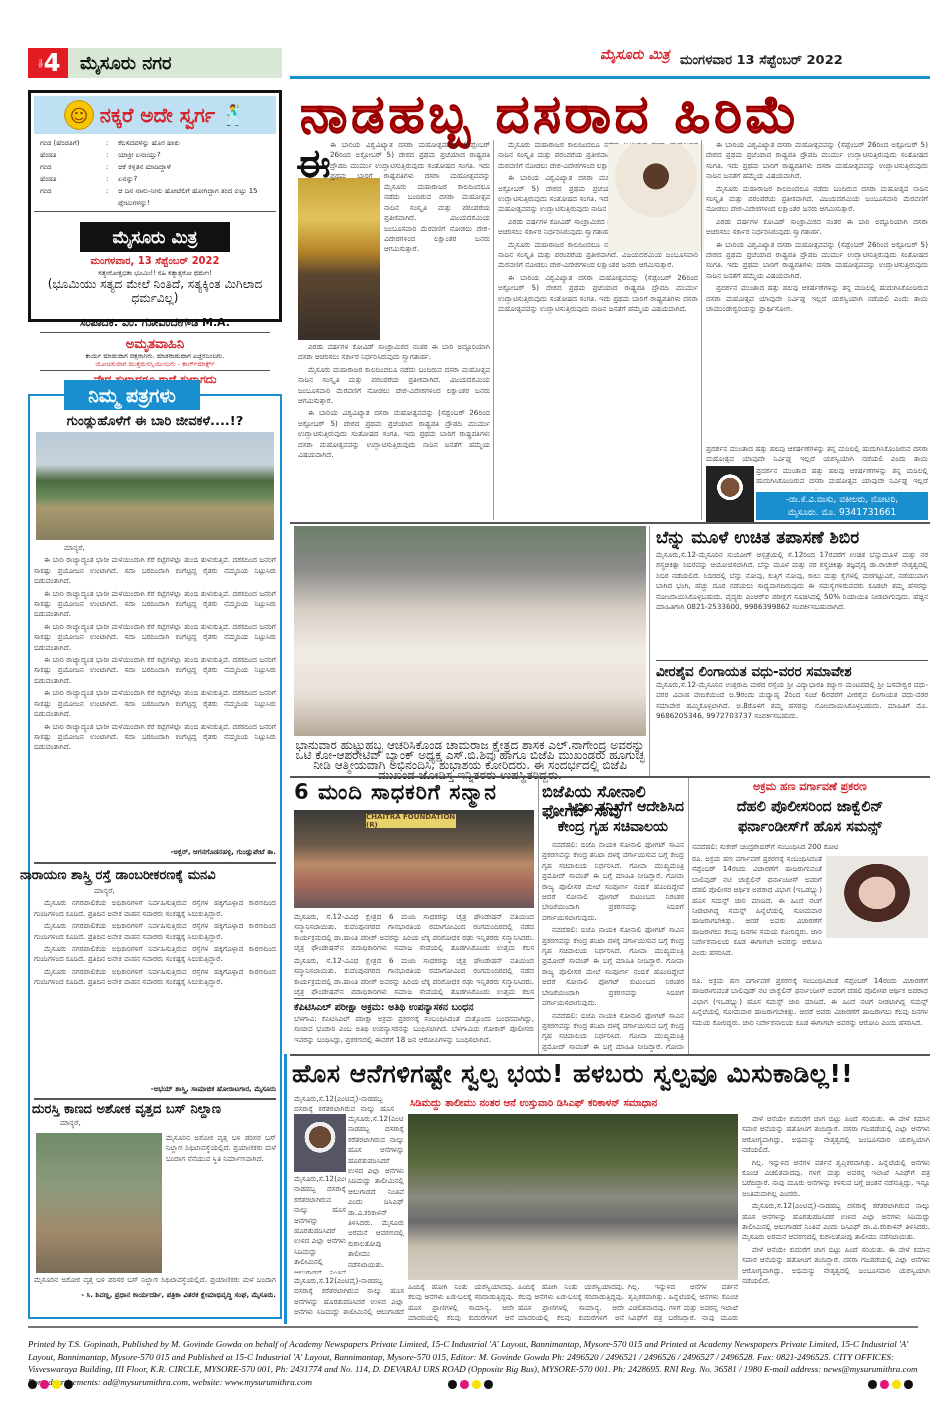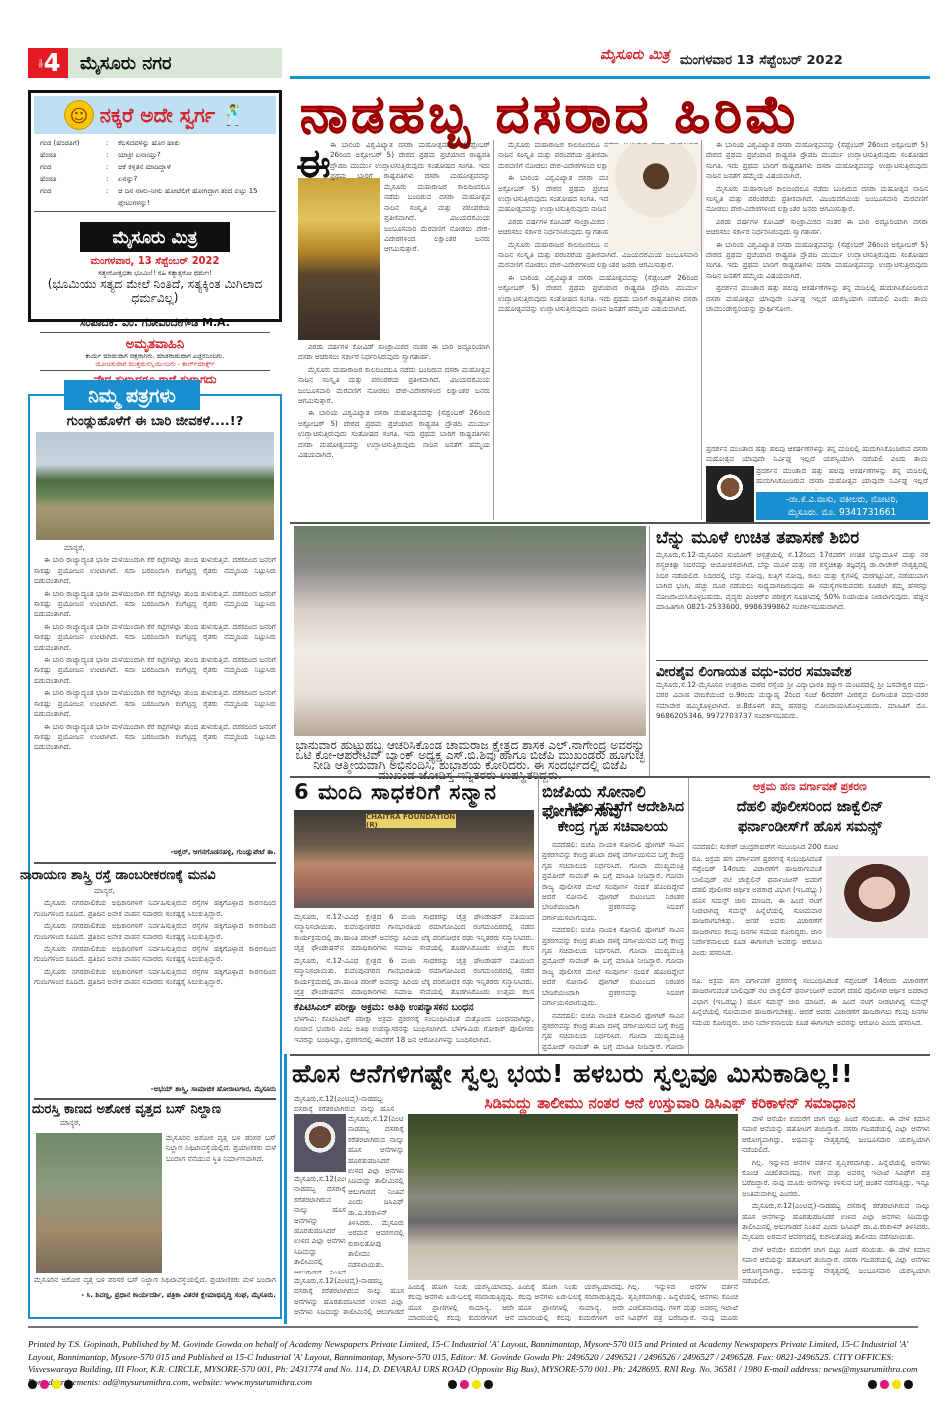--- a/index.html
+++ b/index.html
@@ -204,21 +204,21 @@
 <div class="abs h2" style="left:692px;top:816px;width:236px;font-size:14.5px;text-align:center;line-height:20px">ಫರ್ನಾಂಡೀಸ್‌ಗೆ ಹೊಸ ಸಮನ್ಸ್</div>
 <div class="abs txt" style="left:692px;top:842px;width:236px;height:12px">ನವದೆಹಲಿ: ಸುಕೇಶ್ ಚಂದ್ರಶೇಖರ್‌ಗೆ ಸಂಬಂಧಿಸಿದ 200 ಕೋಟಿ</div>
 <div class="abs txt" style="left:692px;top:854px;width:130px;height:120px">ರೂ. ಅಕ್ರಮ ಹಣ ವರ್ಗಾವಣೆ ಪ್ರಕರಣಕ್ಕೆ ಸಂಬಂಧಿಸಿದಂತೆ ಸೆಪ್ಟೆಂಬರ್ 14ರಂದು ವಿಚಾರಣೆಗೆ ಹಾಜರಾಗುವಂತೆ ಬಾಲಿವುಡ್ ನಟಿ ಜಾಕ್ವೆಲಿನ್ ಫರ್ನಾಂಡೀಸ್ ಅವರಿಗೆ ದೆಹಲಿ ಪೊಲೀಸರ ಆರ್ಥಿಕ ಅಪರಾಧ ವಿಭಾಗ (ಇಒಡಬ್ಲ್ಯು) ಹೊಸ ಸಮನ್ಸ್ ಜಾರಿ ಮಾಡಿದೆ. ಈ ಹಿಂದೆ ನಟಿಗೆ ನೀಡಲಾಗಿದ್ದ ಸಮನ್ಸ್ ಹಿನ್ನೆಲೆಯಲ್ಲಿ ಸೋಮವಾರ ಹಾಜರಾಗಬೇಕಿತ್ತು. ಆದರೆ ಅವರು ವಿಚಾರಣೆಗೆ ಹಾಜರಾಗಲು ಕೆಲವು ದಿನಗಳ ಸಮಯ ಕೋರಿದ್ದರು. ಜಾರಿ ನಿರ್ದೇಶನಾಲಯ ಕೂಡ ಈಗಾಗಲೇ ಅವರನ್ನು ಆರೋಪಿ ಎಂದು ಹೆಸರಿಸಿದೆ.</div>
 <div class="abs photo" style="left:826px;top:856px;width:102px;height:82px;background:radial-gradient(ellipse at 50% 45%,#e8c8b8 0 25%,#4a2a22 26% 45%,#eae6e2 46%)"></div>
 <div class="abs txt" style="left:692px;top:976px;width:236px;height:78px">ರೂ. ಅಕ್ರಮ ಹಣ ವರ್ಗಾವಣೆ ಪ್ರಕರಣಕ್ಕೆ ಸಂಬಂಧಿಸಿದಂತೆ ಸೆಪ್ಟೆಂಬರ್ 14ರಂದು ವಿಚಾರಣೆಗೆ ಹಾಜರಾಗುವಂತೆ ಬಾಲಿವುಡ್ ನಟಿ ಜಾಕ್ವೆಲಿನ್ ಫರ್ನಾಂಡೀಸ್ ಅವರಿಗೆ ದೆಹಲಿ ಪೊಲೀಸರ ಆರ್ಥಿಕ ಅಪರಾಧ ವಿಭಾಗ (ಇಒಡಬ್ಲ್ಯು) ಹೊಸ ಸಮನ್ಸ್ ಜಾರಿ ಮಾಡಿದೆ. ಈ ಹಿಂದೆ ನಟಿಗೆ ನೀಡಲಾಗಿದ್ದ ಸಮನ್ಸ್ ಹಿನ್ನೆಲೆಯಲ್ಲಿ ಸೋಮವಾರ ಹಾಜರಾಗಬೇಕಿತ್ತು. ಆದರೆ ಅವರು ವಿಚಾರಣೆಗೆ ಹಾಜರಾಗಲು ಕೆಲವು ದಿನಗಳ ಸಮಯ ಕೋರಿದ್ದರು. ಜಾರಿ ನಿರ್ದೇಶನಾಲಯ ಕೂಡ ಈಗಾಗಲೇ ಅವರನ್ನು ಆರೋಪಿ ಎಂದು ಹೆಸರಿಸಿದೆ.</div>
 
 <div class="abs" style="left:284px;top:1054px;width:3px;height:270px;background:#1a8fd0"></div>
 <div class="abs" style="left:290px;top:1054px;width:640px;height:2px;background:#555"></div>
 <div class="abs h2" style="left:292px;top:1057px;width:640px;font-size:25px;line-height:34px;letter-spacing:0.5px;white-space:nowrap">ಹೊಸ ಆನೆಗಳಿಗಷ್ಟೇ ಸ್ವಲ್ಪ ಭಯ! ಹಳಬರು ಸ್ವಲ್ಪವೂ ಮಿಸುಕಾಡಿಲ್ಲ!!</div>
 <div class="abs txt" style="left:294px;top:1094px;width:100px;height:20px">ಮೈಸೂರು,ಸೆ.12(ಎಂಟಿವೈ)-ನಾಡಹಬ್ಬ ದಸರಾಕ್ಕೆ ಕರೆತರಲಾಗಿರುವ ನಾಲ್ಕು ಹೊಸ ಆನೆಗಳನ್ನು ಹೊರತುಪಡಿಸಿದರೆ ಉಳಿದ ಎಲ್ಲಾ ಆನೆಗಳು ಸಿಡಿಮದ್ದು ತಾಲೀಮಿನಲ್ಲಿ ಆಲುಗಾಡದೆ ನಿಂತಿವೆ ಎಂದು ಡಿಸಿಎಫ್ ಡಾ.ವಿ.ಕರಿಕಾಳನ್ ತಿಳಿಸಿದರು. ಮೈಸೂರು ಅರಮನೆ ಆವರಣದಲ್ಲಿ ಕುಶಾಲತೋಪು ತಾಲೀಮು ನಡೆಸಲಾಯಿತು.</div>
-<div class="abs red" style="left:410px;top:1094px;width:520px;font-size:15px;font-weight:bold;line-height:18px;text-align:center">ಸಿಡಿಮದ್ದು ತಾಲೀಮು ನಂತರ ಆನೆ ಉಸ್ತುವಾರಿ ಡಿಸಿಎಫ್ ಕರಿಕಾಳನ್ ಸಮಾಧಾನ</div>
+<div class="abs red" style="left:410px;top:1094px;width:520px;font-size:10px;font-weight:bold;line-height:18px;">ಸಿಡಿಮದ್ದು ತಾಲೀಮು ನಂತರ ಆನೆ ಉಸ್ತುವಾರಿ ಡಿಸಿಎಫ್ ಕರಿಕಾಳನ್ ಸಮಾಧಾನ</div>
 <div class="abs photo" style="left:294px;top:1114px;width:52px;height:58px;background:radial-gradient(circle at 50% 40%,#6a4a34 0 25%,#eee 26% 35%,#556 36%)"></div>
 <div class="abs txt" style="left:348px;top:1114px;width:56px;height:160px">ಮೈಸೂರು,ಸೆ.12(ಎಂಟಿವೈ)-ನಾಡಹಬ್ಬ ದಸರಾಕ್ಕೆ ಕರೆತರಲಾಗಿರುವ ನಾಲ್ಕು ಹೊಸ ಆನೆಗಳನ್ನು ಹೊರತುಪಡಿಸಿದರೆ ಉಳಿದ ಎಲ್ಲಾ ಆನೆಗಳು ಸಿಡಿಮದ್ದು ತಾಲೀಮಿನಲ್ಲಿ ಆಲುಗಾಡದೆ ನಿಂತಿವೆ ಎಂದು ಡಿಸಿಎಫ್ ಡಾ.ವಿ.ಕರಿಕಾಳನ್ ತಿಳಿಸಿದರು. ಮೈಸೂರು ಅರಮನೆ ಆವರಣದಲ್ಲಿ ಕುಶಾಲತೋಪು ತಾಲೀಮು ನಡೆಸಲಾಯಿತು.</div>
 <div class="abs txt" style="left:294px;top:1174px;width:52px;height:100px">ಮೈಸೂರು,ಸೆ.12(ಎಂಟಿವೈ)-ನಾಡಹಬ್ಬ ದಸರಾಕ್ಕೆ ಕರೆತರಲಾಗಿರುವ ನಾಲ್ಕು ಹೊಸ ಆನೆಗಳನ್ನು ಹೊರತುಪಡಿಸಿದರೆ ಉಳಿದ ಎಲ್ಲಾ ಆನೆಗಳು ಸಿಡಿಮದ್ದು ತಾಲೀಮಿನಲ್ಲಿ ಆಲುಗಾಡದೆ ನಿಂತಿವೆ ಎಂದು ಡಿಸಿಎಫ್ ಡಾ.ವಿ.ಕರಿಕಾಳನ್ ತಿಳಿಸಿದರು. ಮೈಸೂರು ಅರಮನೆ ಆವರಣದಲ್ಲಿ ಕುಶಾಲತೋಪು ತಾಲೀಮು ನಡೆಸಲಾಯಿತು.</div>
 <div class="abs txt" style="left:294px;top:1276px;width:110px;height:44px">ಮೈಸೂರು,ಸೆ.12(ಎಂಟಿವೈ)-ನಾಡಹಬ್ಬ ದಸರಾಕ್ಕೆ ಕರೆತರಲಾಗಿರುವ ನಾಲ್ಕು ಹೊಸ ಆನೆಗಳನ್ನು ಹೊರತುಪಡಿಸಿದರೆ ಉಳಿದ ಎಲ್ಲಾ ಆನೆಗಳು ಸಿಡಿಮದ್ದು ತಾಲೀಮಿನಲ್ಲಿ ಆಲುಗಾಡದೆ ನಿಂತಿವೆ ಎಂದು ಡಿಸಿಎಫ್ ಡಾ.ವಿ.ಕರಿಕಾಳನ್ ತಿಳಿಸಿದರು. ಮೈಸೂರು ಅರಮನೆ ಆವರಣದಲ್ಲಿ ಕುಶಾಲತೋಪು ತಾಲೀಮು ನಡೆಸಲಾಯಿತು.</div>
 <div class="abs photo" style="left:408px;top:1114px;width:330px;height:166px;background:linear-gradient(180deg,#3a4a2a 0%,#5c6b3e 30%,#8a8a80 50%,#6a6a6a 65%,#c8c0b0 80%,#d8d0c4 100%)"></div>
 <div class="abs txt" style="left:408px;top:1282px;width:106px;height:40px">ಹಿಂದಿಕ್ಕೆ ಹೋಗಿ ನಿಂತು ಯಶಸ್ವಿಯಾದವು. ಕೆಲವು ಆನೆಗಳು ಏಡ-ಬಲಕ್ಕೆ ಸರಿದಾಡುತ್ತಿದ್ದವು. ಹೊಸ ಪ್ರಾಣಿಗಳಲ್ಲಿ ಸಾಮಾನ್ಯ. ಆದೇ ಮಾದರಿಯಲ್ಲಿ ಕೆಲವು ಕುದುರೆಗಳಿಗೆ ಆನೆ ಕಂಡರೆ ಭಯ ಈ</div>
 <div class="abs txt" style="left:518px;top:1282px;width:106px;height:40px">ಹಿಂದಿಕ್ಕೆ ಹೋಗಿ ನಿಂತು ಯಶಸ್ವಿಯಾದವು. ಕೆಲವು ಆನೆಗಳು ಏಡ-ಬಲಕ್ಕೆ ಸರಿದಾಡುತ್ತಿದ್ದವು. ಹೊಸ ಪ್ರಾಣಿಗಳಲ್ಲಿ ಸಾಮಾನ್ಯ. ಆದೇ ಮಾದರಿಯಲ್ಲಿ ಕೆಲವು ಕುದುರೆಗಳಿಗೆ ಆನೆ ಕಂಡರೆ ಭಯ ಈ</div>
 <div class="abs txt" style="left:628px;top:1282px;width:110px;height:40px">ಗಿಲ್ಲ. ಇನ್ನುಳಿದ ಆನೆಗಳ ವರ್ತನೆ ತೃಪ್ತಿಕರವಾಗಿತ್ತು. ಹಿನ್ನೆಲೆಯಲ್ಲಿ ಆನೆಗಳು ಕೊಂಚ ವಿಚಲಿತವಾದವು. ಗಳಿಗೆ ಮತ್ತು ಅವರನ್ನ ಇಲಾಖೆ ಸಿಎಫ್‌ಗೆ ಪತ್ರ ಬರೆದಿದ್ದಾರೆ. ನಾವು ಮೂರು ಆನೆಗಳನ್ನು ಕಳಿಸುವ ಬಗ್ಗೆ ಚಿಂತನೆ ನಡೆಸುತ್ತಿದ್ದು, ಇನ್ನೂ ಅಂತಿಮವಾಗಿಲ್ಲ ಎಂದರು.</div>
 <div class="abs txt" style="left:742px;top:1114px;width:188px;height:208px">
   <p>ವೇಳೆ ಆನೆಯೇ ಕುದುರೆಗೆ ಜಾಗ ಬಿಟ್ಟು ಹಿಂದೆ ಸರಿಯಿತು. ಈ ವೇಳೆ ಕಮಾನ ಸವಾರ ಆನೆಯನ್ನು ಹತೋಟಿಗೆ ತಂದಿದ್ದಾರೆ. ದಸರಾ ಗಜಪಡೆಯಲ್ಲಿ ಎಲ್ಲಾ ಆನೆಗಳು ಆರೋಗ್ಯವಾಗಿದ್ದು, ಅಭಿಮನ್ಯು ನೇತೃತ್ವದಲ್ಲಿ ಜಂಬೂಸವಾರಿ ಯಶಸ್ವಿಯಾಗಿ ನಡೆಯಲಿದೆ.</p>

